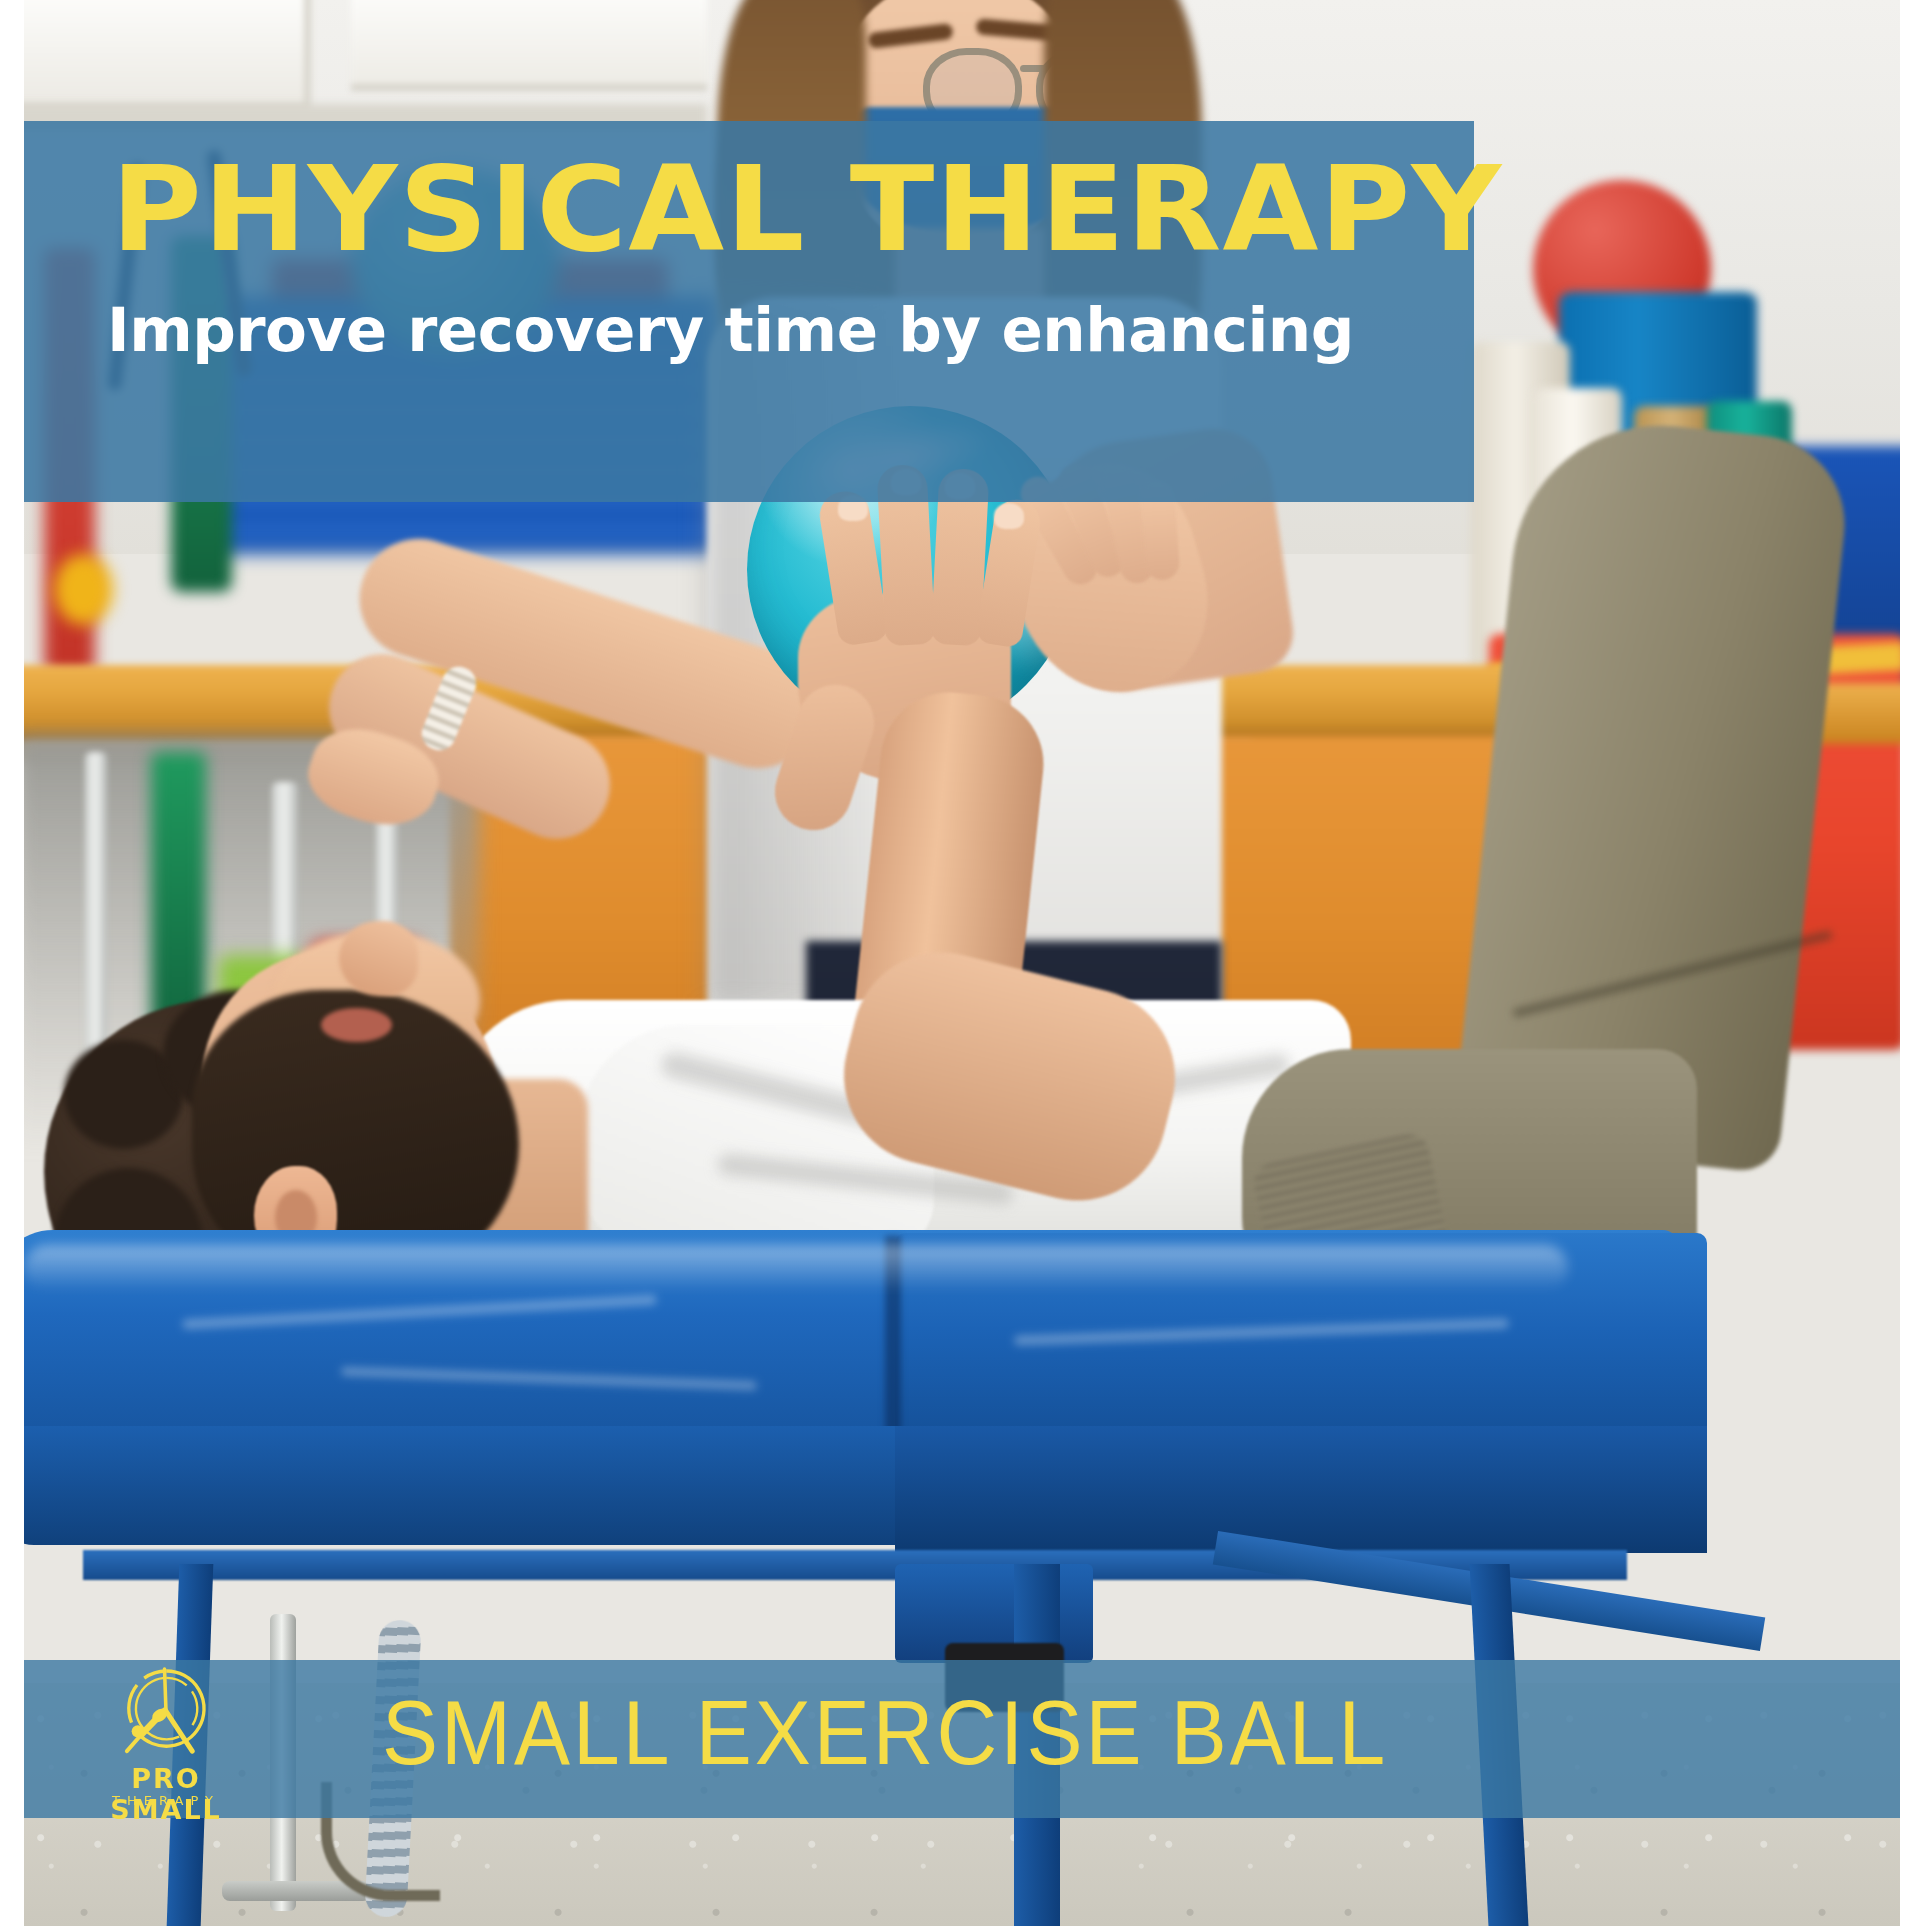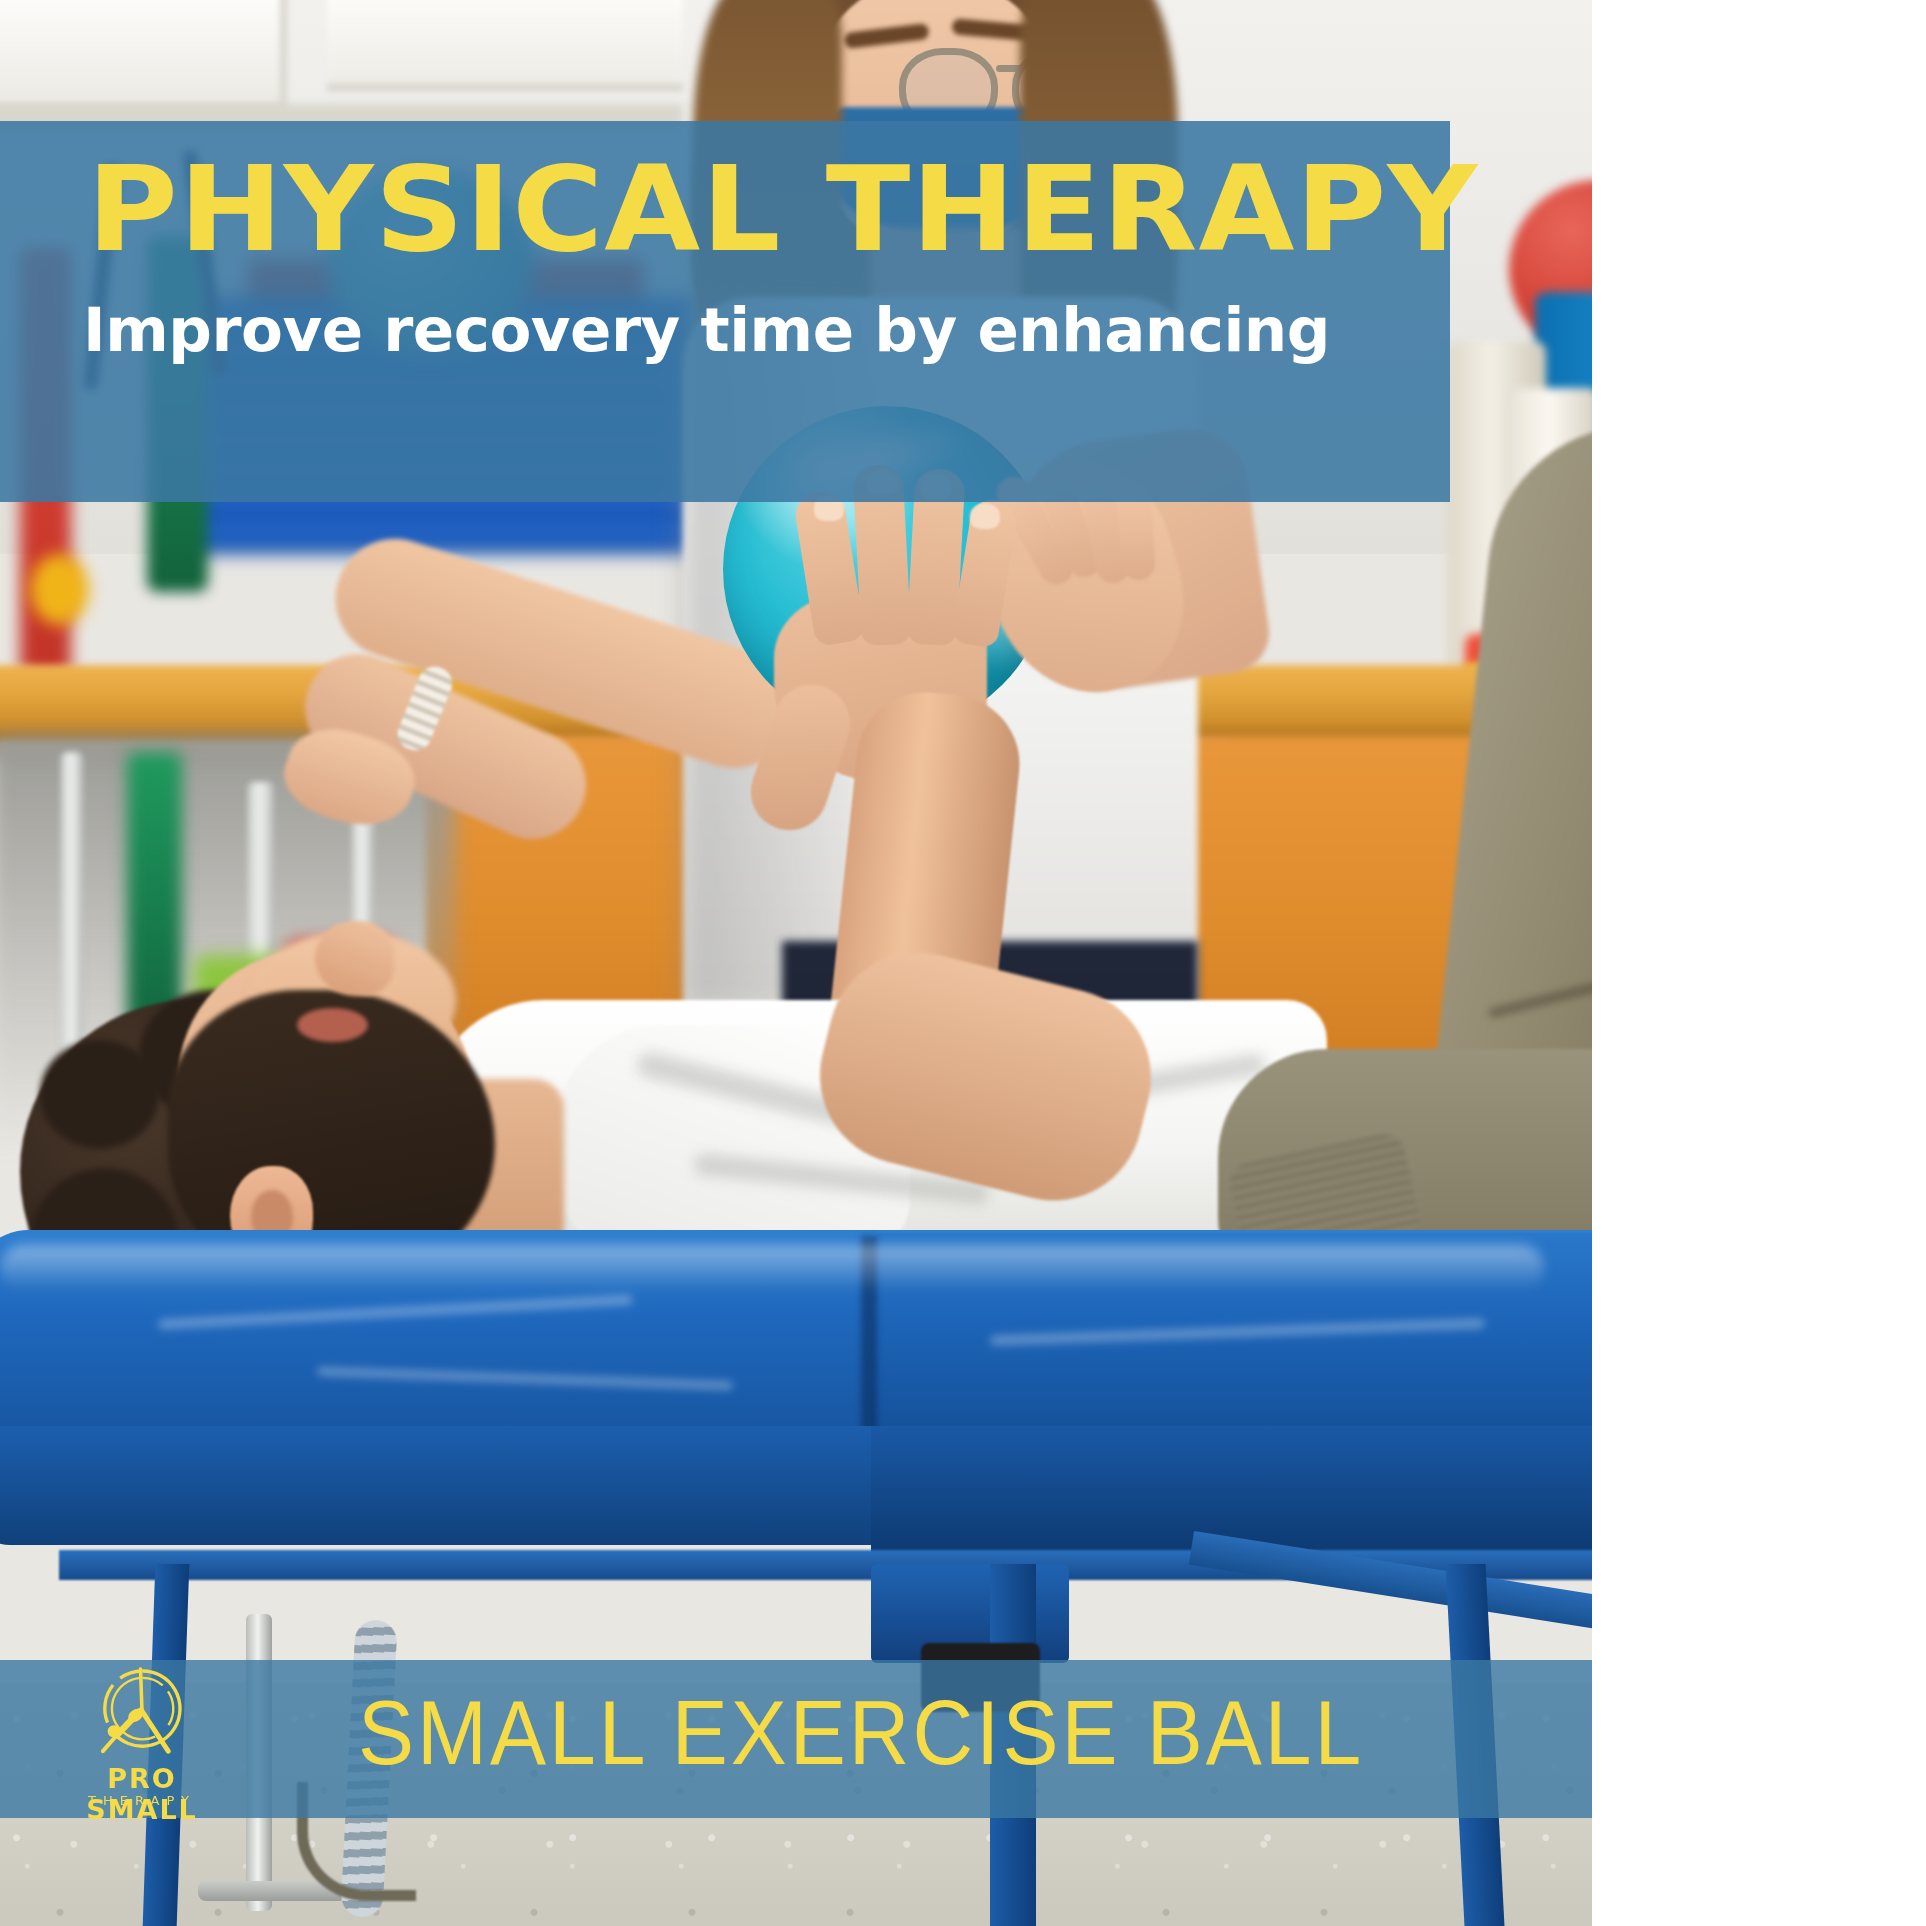--- a/index.html
+++ b/index.html
@@ -1,19 +1,19 @@
 <!DOCTYPE html>
 <html><head>
 <meta charset="utf-8">
 <style>
   * { margin:0; padding:0; box-sizing:border-box; }
   html,body { width:1927px; height:1927px; overflow:hidden; background:#fff; }
   body { font-family:"Liberation Sans", sans-serif; }
 
-  #stage { position:relative; width:1592px; height:1927px; overflow:hidden; }
+  #stage { position:relative; width:1876px; height:1927px; overflow:hidden;margin-left:24px; }
 
   
   .photo { position:absolute; inset:0; overflow:hidden; background:#e9e7e2; }
 
   
   .wall {
     position:absolute; left:0; top:0; width:1927px; height:554px;
     background:linear-gradient(180deg,#f2f1ee 0%,#e9e8e4 55%,#e2e0da 100%);
   }
   .window-left {

